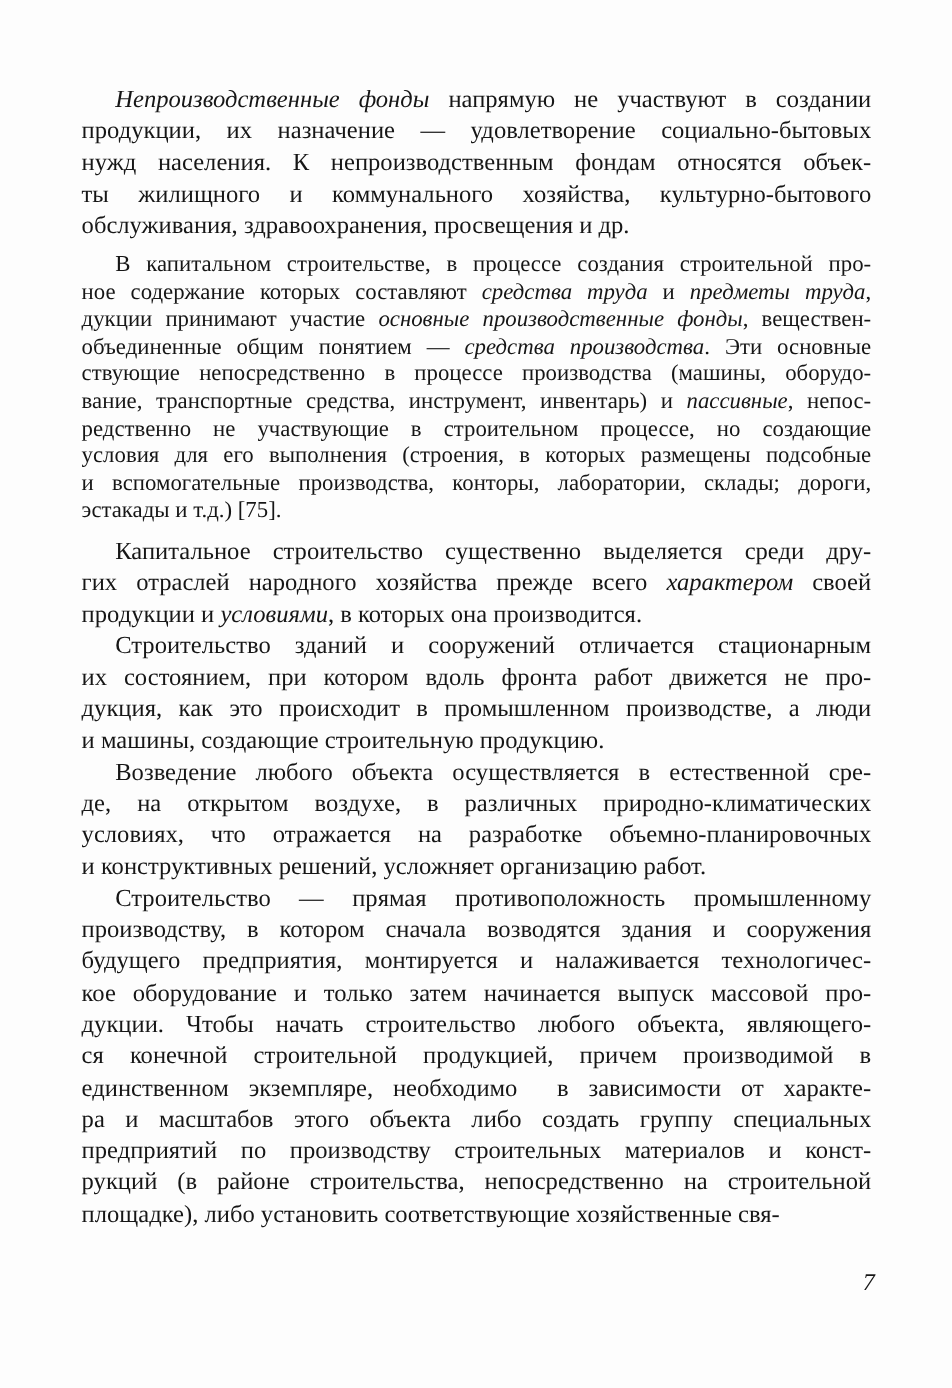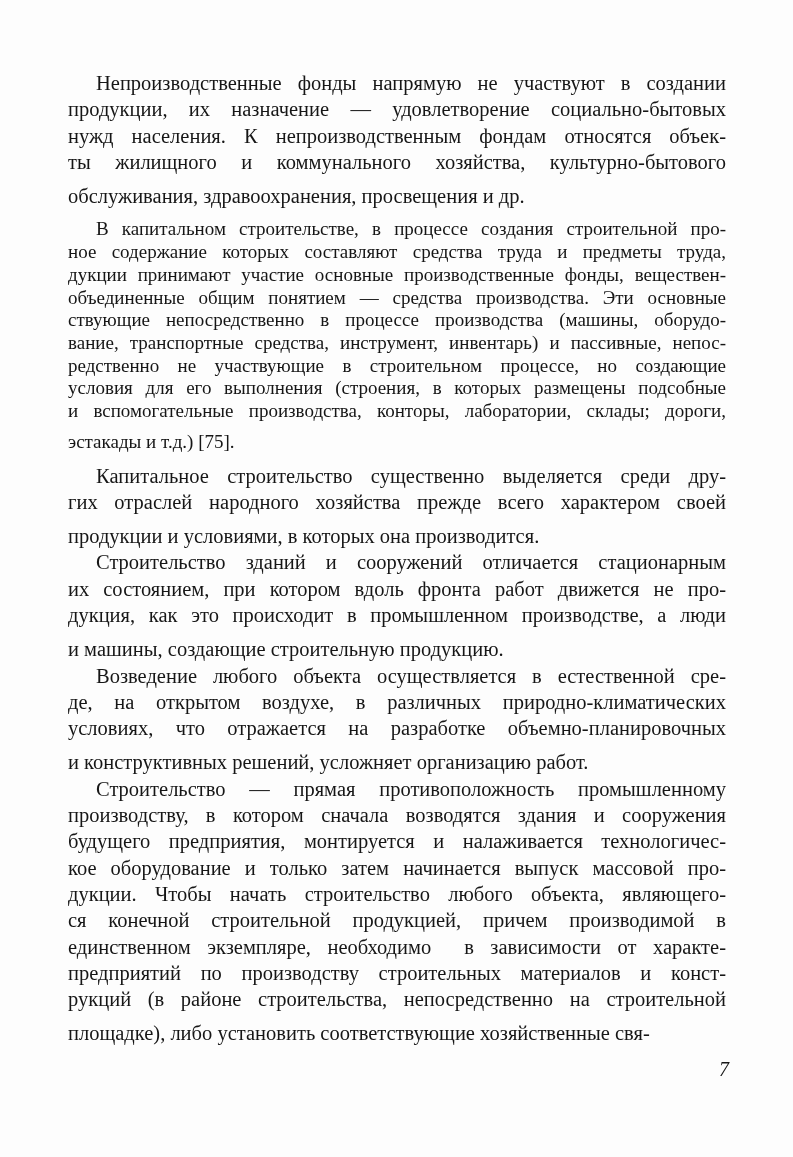--- a/index.html
+++ b/index.html
@@ -31,22 +31,22 @@
     font-size: 19px;
     line-height: 22.7px;
     margin-top: 9px;
     margin-bottom: 9px;
   }
   .line {
     text-align: justify;
     text-align-last: justify;
   }
   .line.first { text-indent: 28px; }
-  .line.last  { text-align-last: left; margin-top: 8px; }
-  .italic { }
+  .line.last  { text-align-last: left; }
+  .italic { font-style: italic; }
   .page-number {
     position: absolute;
     top: 1058px;
     right: 64px;
     font-size: 20px;
     font-style: italic;
     color: #161616;
   }
 </style>
 </head>
@@ -91,19 +91,20 @@
         <div class="line last"><span>и конструктивных решений, усложняет организацию работ.</span></div>
       </div>
       <div class="para large">
         <div class="line first"><span>Строительство — прямая противоположность промышленному</span></div>
         <div class="line"><span>производству, в котором сначала возводятся здания и сооружения</span></div>
         <div class="line"><span>будущего предприятия, монтируется и налаживается технологичес-</span></div>
         <div class="line"><span>кое оборудование и только затем начинается выпуск массовой про-</span></div>
         <div class="line"><span>дукции. Чтобы начать строительство любого объекта, являющего-</span></div>
         <div class="line"><span>ся конечной строительной продукцией, причем производимой в</span></div>
         <div class="line"><span>единственном экземпляре, необходимо&nbsp; в зависимости от характе-</span></div>
+        <div class="line"><span>ра и масштабов этого объекта либо создать группу специальных</span></div>
         <div class="line"><span>предприятий по производству строительных материалов и конст-</span></div>
         <div class="line"><span>рукций (в районе строительства, непосредственно на строительной</span></div>
         <div class="line last"><span>площадке), либо установить соответствующие хозяйственные свя-</span></div>
       </div>
     </div>
   <div class="page-number">7</div>
 </div>
 
 </body></html>

